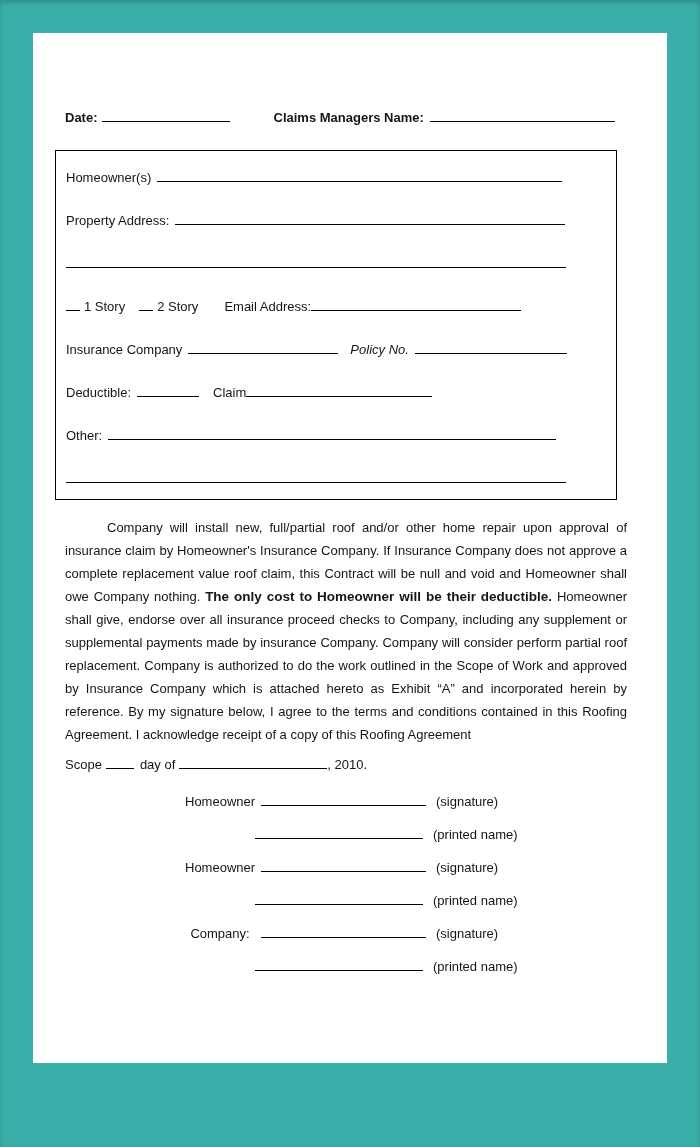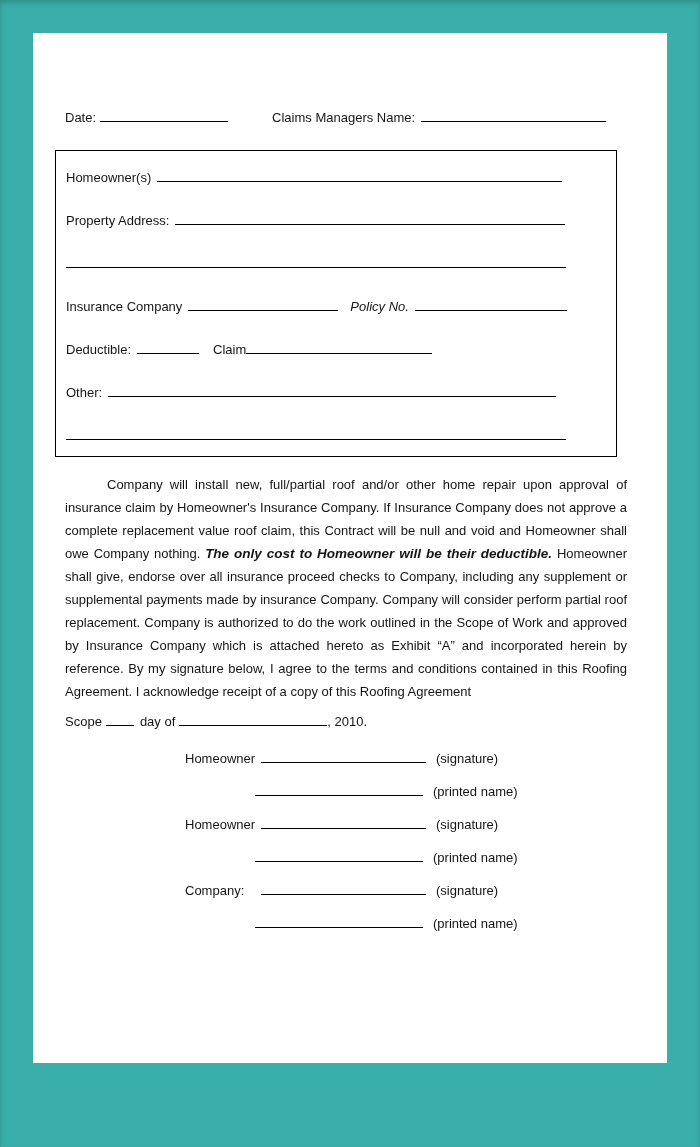--- a/index.html
+++ b/index.html
@@ -8,38 +8,38 @@
   .frame { width:700px; height:1147px; background:var(--frame,#3aafa9); padding:33px 33px 84px 33px;
            box-shadow: inset 0 3px 5px rgba(0,0,0,0.18); }
   .page { background:#fff; width:634px; height:1030px; padding:50px 40px 0 22px; overflow:hidden; }
 
   .title { text-align:center; font-weight:bold; font-size:13.5px; letter-spacing:0.4px;
            text-decoration:underline; }
 
   .row { white-space:nowrap; font-size:13px; height:17px; }
   .bl { display:inline-block; border-bottom:1px solid #000; height:13px; vertical-align:baseline; }
 
-  .header-row { margin:26px 0 0 10px; }
+  .header-row { margin:26px 0 0 10px;font-weight:bold; }
 
   .form-box { margin-top:24px; width:562px; border:1.5px solid #000; padding:18px 0 12px 10px; }
   .fb-row { margin-bottom:26px; }
   .fb-row:last-child { margin-bottom:0; }
 
   .agreement { margin:16px 0 0 10px; width:562px; font-size:13px; line-height:23px;
                text-align:justify; text-indent:42px; }
-  .agreement .b { font-weight:bold; font-size:13.5px;font-style:italic; }
+  .agreement .b { font-weight:bold; font-size:13.5px; }
 
   .exec-row { margin:10px 0 0 10px; }
 
   .sig-section { margin-top:20px; }
   .sig-block { margin-bottom:4px; }
   .company-block { margin-top:14px; }
   .sig-row { margin-left:130px; margin-bottom:16px; }
   .printed-row { margin-left:200px; }
-  .sig-label { display:inline-block; width:70px; }
+  .sig-label { display:inline-block; width:70px;text-align:center; }
   .sig-line { width:165px; margin-left:6px; }
   .printed-line { width:168px; }
   .cap { margin-left:10px; }
   .ml4{margin-left:4px;} .ml6{margin-left:6px;} .ml10{margin-left:10px;}
   .ml12{margin-left:12px;font-style:italic;} .ml14{margin-left:14px;} .ml26{margin-left:26px;} .ml44{margin-left:44px;}
 </style>
 </head>
 <body>
 
 <div class="frame">
@@ -57,20 +57,23 @@
       </div>
 
       <div class="row fb-row">
         <span>Property Address:</span><span class="bl ml6" style="width:390px"></span>
       </div>
 
       <div class="row fb-row">
         <span class="bl" style="width:500px"></span>
       </div>
 
+      <div class="row fb-row">
+        <span class="bl" style="width:14px"></span><span class="ml4">1 Story</span><span class="bl ml14" style="width:14px"></span><span class="ml4">2 Story</span><span class="ml26">Email Address:</span><span class="bl" style="width:210px"></span>
+      </div>
 
 
       <div class="row fb-row">
         <span>Insurance Company</span><span class="bl ml6" style="width:150px"></span><span class="ml12">Policy No.</span><span class="bl ml6" style="width:152px"></span>
       </div>
 
       <div class="row fb-row">
         <span>Deductible:</span><span class="bl ml6" style="width:62px"></span><span class="ml14">Claim</span><span class="bl" style="width:186px"></span>
       </div>
 

